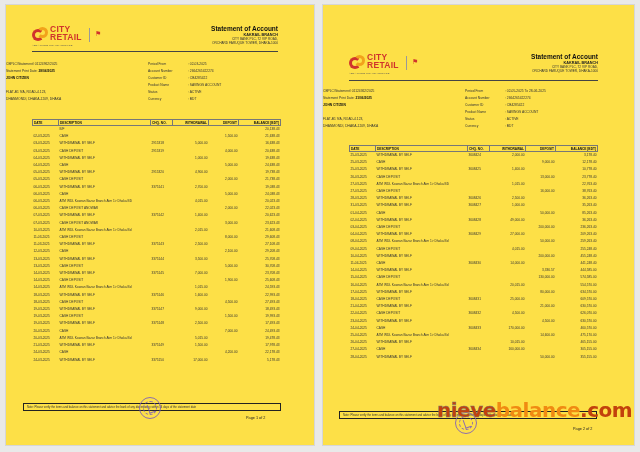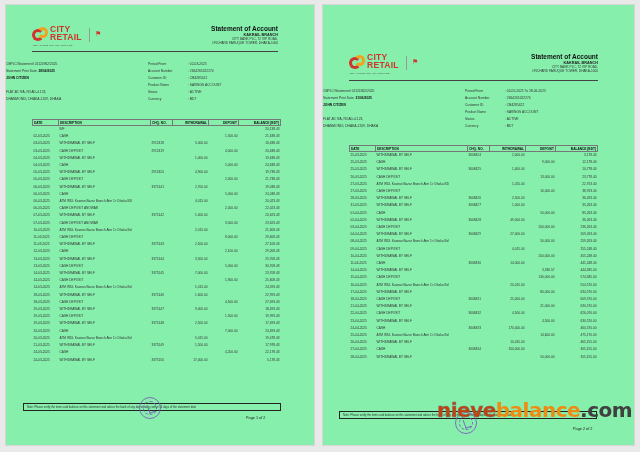--- a/index.html
+++ b/index.html
@@ -1,18 +1,18 @@
 <!DOCTYPE html>
 <html><head>
 <meta charset="utf-8">
 <style>
   * { box-sizing: border-box; margin: 0; padding: 0; }
   html, body { width: 640px; height: 452px; overflow: hidden; }
   body { background: #e9e9e9; font-family: "Liberation Sans", sans-serif; color: #222; position: relative; }
-  .page { position: absolute; background: #86efac; border: 1px solid #d6d6d6; }
+  .page { position: absolute; background: #fde047; border: 1px solid #d6d6d6; }
   .page.p1 { left: 5px; top: 4px; width: 310px; height: 442px; }
   .page.p2 { left: 322px; top: 4px; width: 313px; height: 442px; }
   .hdr { position: absolute; left: 26px; right: 36px; }
   .logo { position: absolute; left: 0; top: 0; width: 90px; height: 28px; }
   .logo-mark { position: absolute; left: 0; top: 2px; width: 16px; height: 16px; }
   .logo-mark .c1 { position: absolute; left: 0; top: 2px; width: 12px; height: 12px; border-radius: 50%; border: 3px solid #d0342c; border-right-color: transparent; }
   .logo-mark .c2 { position: absolute; left: 5px; top: 0; width: 11px; height: 11px; border-radius: 50%; border: 3px solid #f2a21b; border-left-color: transparent; }
   .logo-text { position: absolute; left: 18px; top: 0; font-weight: bold; color: #d0342c; font-size: 8.5px; line-height: 8px; letter-spacing: 0.3px; }
   .logo-tag { position: absolute; left: 0; top: 19px; font-size: 2.5px; color: #555; white-space: nowrap; }
   .logo-sep { position: absolute; left: 57px; top: 3px; width: 1px; height: 14px; background: #999; }
@@ -34,21 +34,21 @@
   table.tx th.r, table.tx td.r { text-align: right; }
   table.tx td { height: 7.2px; line-height: 7.2px; padding: 0 1px; white-space: nowrap; overflow: hidden; }
   .note { position: absolute; border: 1.2px solid #222; font-size: 2.8px; color: #333; padding: 1px 3px; white-space: nowrap; overflow: hidden; height: 8px; line-height: 5px; }
   .stamp { position: absolute; width: 22px; height: 22px; border-radius: 50%; border: 1.3px solid #7b5bbd; opacity: 0.85; }
   .stamp::before { content: ""; position: absolute; left: 3px; top: 3px; right: 3px; bottom: 3px; border-radius: 50%; border: 0.8px dashed #7b5bbd; }
   .stamp::after { content: ""; position: absolute; left: 8px; top: 6px; width: 5px; height: 8px; border-left: 1px solid #7b5bbd; border-bottom: 1px solid #7b5bbd; transform: rotate(-20deg); }
   .pageno { position: absolute; font-size: 3.8px; color: #222; }
   .wm { position: absolute; left: 437px; top: 398px; font-weight: bold; font-size: 20px; letter-spacing: -0.5px; font-family: "DejaVu Sans", sans-serif; white-space: nowrap; }
   .wm .y { color: #c2410c; -webkit-text-stroke: 0.4px #777; }
   .wm .o { color: #f08a12; }
-  .wm .p { color: #404040; }
+  .wm .p { color: #c2410c; }
 </style>
 </head>
 <body>
 
 <div id="pages">
   <div class="page p1">
     <div class="hdr" style="top:20px;height:26px;">
       <div class="logo">
         <div class="logo-mark">
             <div class="c1"></div>

